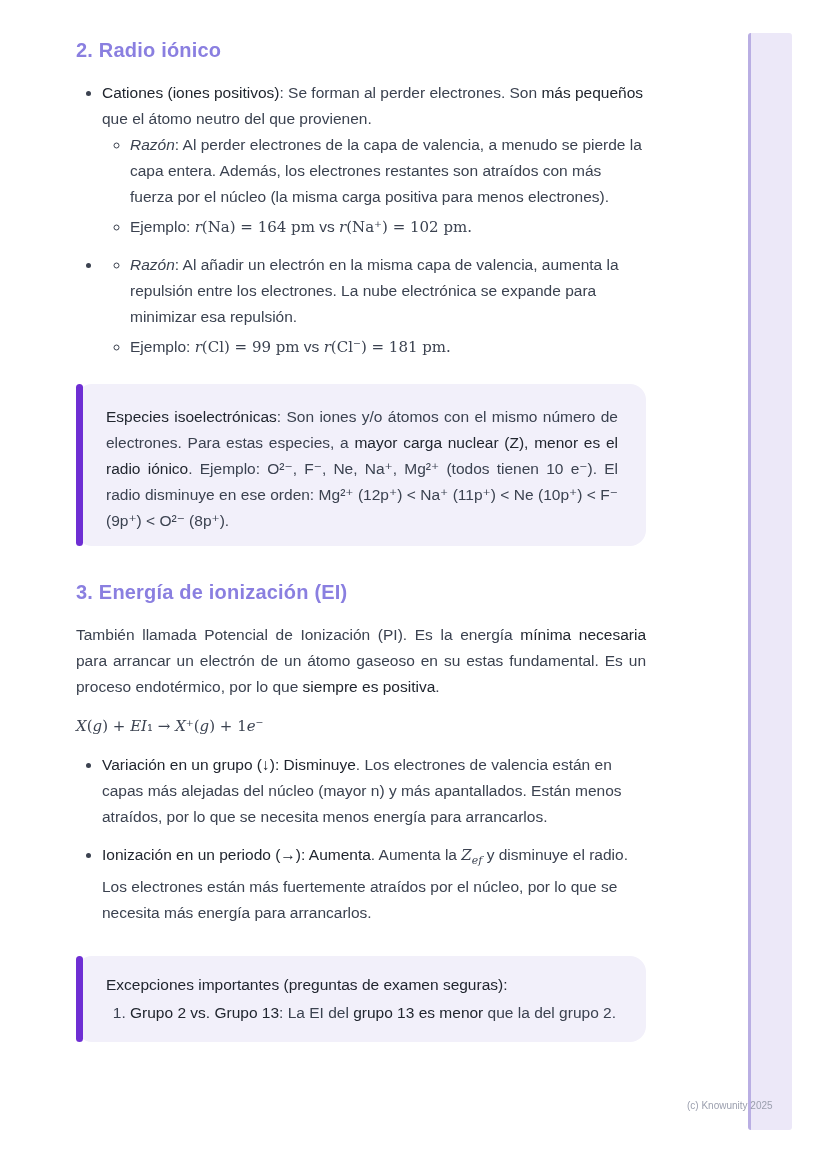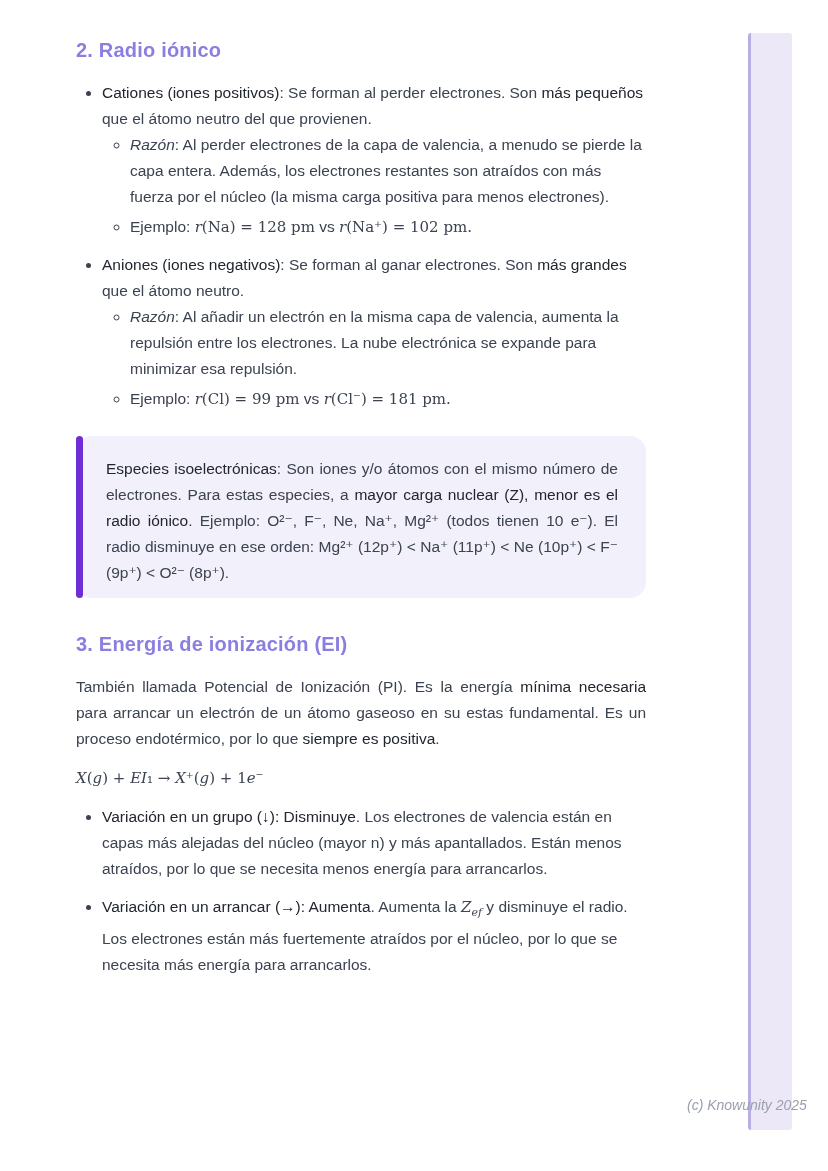--- a/index.html
+++ b/index.html
@@ -15,23 +15,23 @@
   .side-strip{
     position:absolute;left:748px;top:33px;width:41px;height:1097px;
     background:var(--strip-bg,#ece8f8);
     border-left:3px solid var(--strip-edge,#b9aee3);
     border-radius:3px;
     z-index:1;
   }
 
   .watermark{
     position:absolute;left:687px;top:1099px;
-    font-size:14px;line-height:13px;
+    font-size:10px;line-height:13px;
     color:var(--watermark,#9b9fae);
-    z-index:2;white-space:nowrap;font-style:italic;
+    z-index:2;white-space:nowrap;
   }
 
   .content{
     position:absolute;left:76px;top:38px;width:570px;
     color:var(--body,#3b4250);
     font-size:15.5px;line-height:26px;
     z-index:0;
   }
 
   h2{
@@ -96,42 +96,47 @@
   <div class="content">
 
     <h2>2. Radio iónico</h2>
 
 
     <ul class="l1">
       <li>
         <span><span class="b">Cationes (iones positivos)</span><span>: Se forman al perder electrones. Son </span><span class="b">más pequeños</span><span> que el átomo neutro del que provienen.</span></span>
         <ul class="l2">
           <li><span class="i">Razón</span><span>: Al perder electrones de la capa de valencia, a menudo se pierde la capa entera. Además, los electrones restantes son atraídos con más fuerza por el núcleo (la misma carga positiva para menos electrones).</span></li>
-          <li><span>Ejemplo: </span><span class="i m">r</span><span class="m">(Na) = 128 pm</span><span> vs </span><span class="i m">r</span><span class="m">(Na⁺) = 102 pm.</span></li>
+          <li><span>Ejemplo: </span><span class="i m">r</span><span class="m">(Na) = 164 pm</span><span> vs </span><span class="i m">r</span><span class="m">(Na⁺) = 102 pm.</span></li>
         </ul>
       </li>
       <li>
-        <span><span class="b">Aniones (iones negativos)</span><span>: Se forman al ganar electrones. Son </span><span class="b">más grandes</span><span> que el átomo neutro.</span></span>
         <ul class="l2">
           <li><span class="i">Razón</span><span>: Al añadir un electrón en la misma capa de valencia, aumenta la repulsión entre los electrones. La nube electrónica se expande para minimizar esa repulsión.</span></li>
           <li><span>Ejemplo: </span><span class="i m">r</span><span class="m">(Cl) = 99 pm</span><span> vs </span><span class="i m">r</span><span class="m">(Cl⁻) = 181 pm.</span></li>
         </ul>
       </li>
     </ul>
 
     <div class="callout c1">
       <p class="justify"><span class="b">Especies isoelectrónicas</span><span>: Son iones y/o átomos con el mismo número de electrones. Para estas especies, a </span><span class="b">mayor carga nuclear (Z), menor es el radio iónico</span><span>. Ejemplo: O²⁻, F⁻, Ne, Na⁺, Mg²⁺ (todos tienen 10 e⁻). El radio disminuye en ese orden: Mg²⁺ (12p⁺) &lt; Na⁺ (11p⁺) &lt; Ne (10p⁺) &lt; F⁻ (9p⁺) &lt; O²⁻ (8p⁺).</span></p>
     </div>
 
     <h2 class="h3">3. Energía de ionización (EI)</h2>
 
     <p class="intro justify"><span>También llamada Potencial de Ionización (PI). Es la energía </span><span class="b">mínima necesaria</span><span> para arrancar un electrón de un átomo gaseoso en su estas fundamental. Es un proceso endotérmico, por lo que </span><span class="b">siempre es positiva</span><span>.</span></p>
 
     <p class="formula"><span class="i m">X</span><span class="m">(</span><span class="i m">g</span><span class="m">) + </span><span class="i m">EI</span><span class="m">₁</span><span class="m"> → </span><span class="i m">X</span><span class="m">⁺(</span><span class="i m">g</span><span class="m">) + 1</span><span class="i m">e</span><span class="m">⁻</span></p>
 
     <ul class="l1 list-after-formula">
       <li><span class="b">Variación en un grupo (↓): Disminuye</span><span>. Los electrones de valencia están en capas más alejadas del núcleo (mayor n) y más apantallados. Están menos atraídos, por lo que se necesita menos energía para arrancarlos.</span></li>
-      <li><span class="b">Variación en un arrancar (→): Aumenta</span><span>. Aumenta la </span><span class="i m">Z</span><sub class="i m">ef</sub><span> y disminuye el radio. Los electrones están más fuertemente atraídos por el núcleo, por lo que se necesita más energía para arrancarlos.</span></li>
+      <li><span class="b">Ionización en un periodo (→): Aumenta</span><span>. Aumenta la </span><span class="i m">Z</span><sub class="i m">ef</sub><span> y disminuye el radio. Los electrones están más fuertemente atraídos por el núcleo, por lo que se necesita más energía para arrancarlos.</span></li>
     </ul>
 
+    <div class="callout c2">
+      <p><span class="b">Excepciones importantes (preguntas de examen seguras):</span></p>
+      <ol class="excep">
+        <li><span class="b">Grupo 2 vs. Grupo 13</span><span>: La EI del </span><span class="b">grupo 13 es menor</span><span> que la del grupo 2.</span></li>
+      </ol>
+    </div>
 
   </div>
 </div>
 
 </body></html>

